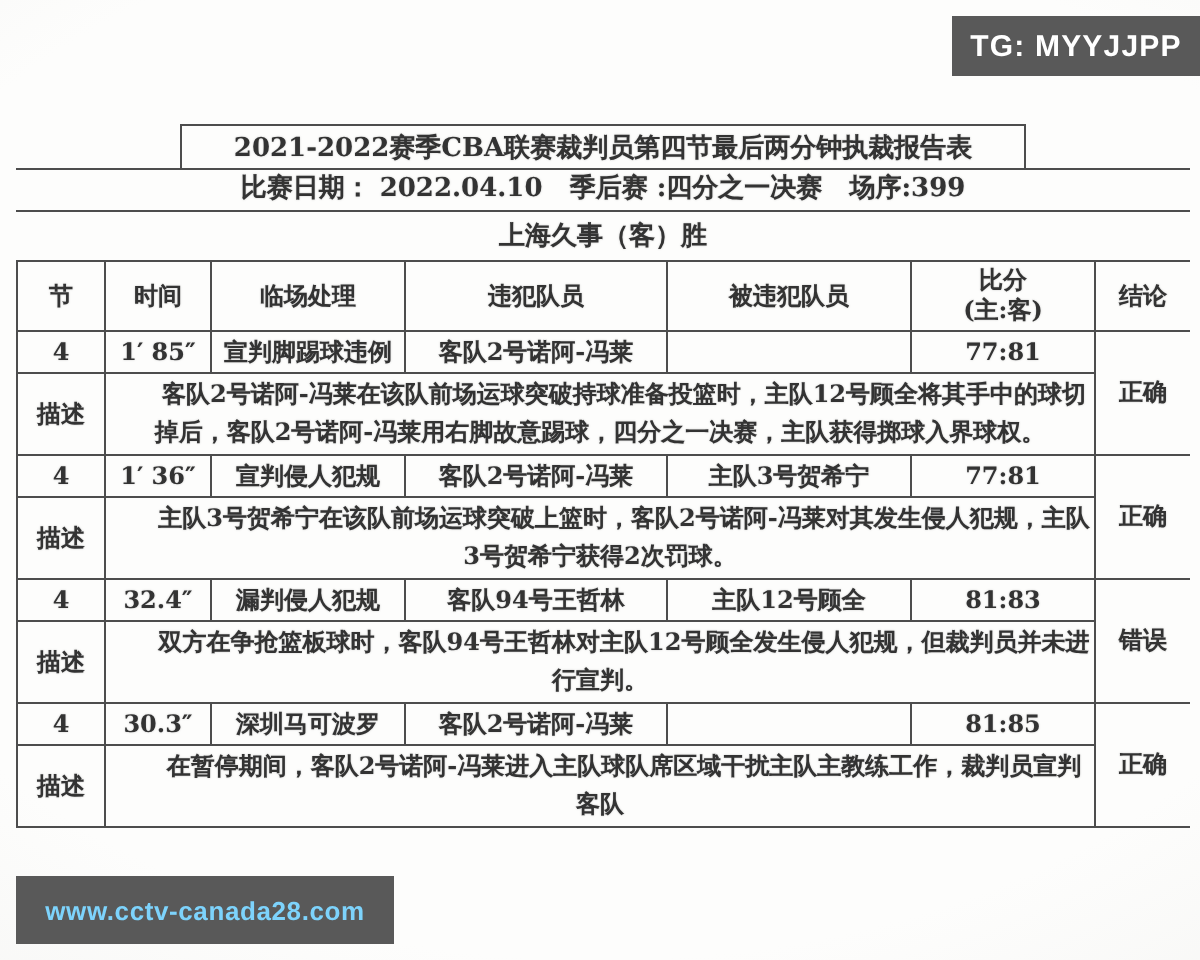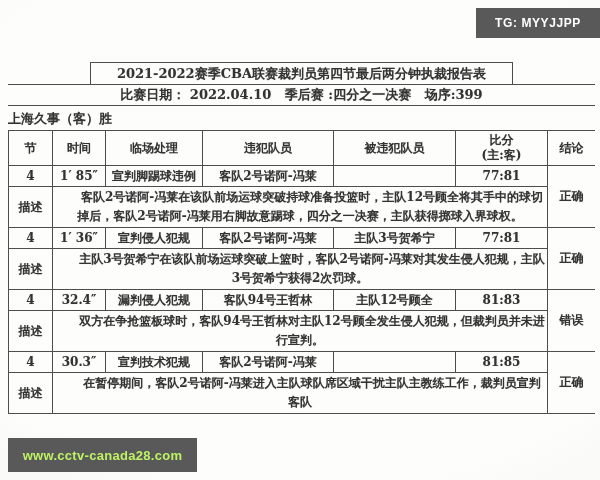--- a/index.html
+++ b/index.html
@@ -6,25 +6,25 @@
   .screen{
     position:relative;width:600px;height:480px;overflow:hidden;
     background:radial-gradient(ellipse 130% 110% at 50% 45%, #fdfdfc 50%, #f4f4f2 78%, #e9e9e7 100%);
     font-family:"DejaVu Serif","Liberation Serif",serif;
     color:#333;
   }
   
   .tg-box{
     position:absolute;top:8px;right:0;width:124px;height:30px;
     background:#595959;color:#fff;display:flex;align-items:center;justify-content:center;
-    font-family:"Liberation Sans",sans-serif;font-weight:bold;font-size:12px;letter-spacing:.6px;
+    font-family:"Liberation Sans",sans-serif;font-weight:bold;font-size:15px;letter-spacing:.6px;
   }
   .site-box{
     position:absolute;left:8px;top:438px;width:189px;height:34px;
-    background:#595959;color:#bef264;display:flex;align-items:center;justify-content:center;
+    background:#595959;color:#7dd3fc;display:flex;align-items:center;justify-content:center;
     font-family:"Liberation Sans",sans-serif;font-weight:bold;font-size:13px;letter-spacing:.3px;
   }
   
   .doc{
     position:absolute;left:8px;top:62px;width:587px;height:356px;overflow:hidden;
     font-weight:700;
     text-shadow:0 0 1px rgba(90,90,90,.35);
   }
   .title-row{
     display:flex;justify-content:center;align-items:flex-end;
@@ -32,21 +32,21 @@
   }
   .title-box{
     display:inline-block;border:1px solid #4d4d4d;border-bottom:none;
     padding:2px 26px 1px;font-size:13px;white-space:nowrap;
   }
   .meta-row{
     border-bottom:1px solid #4d4d4d;text-align:center;
     height:20px;line-height:20px;font-size:13px;white-space:pre;
   }
   .winner-row{
-    text-align:left;height:24px;line-height:25px;font-size:13px;
+    text-align:center;height:24px;line-height:25px;font-size:13px;
   }
   table.report{
     width:587px;border-collapse:collapse;table-layout:fixed;
   }
   table.report td,table.report th{
     border:1px solid #4d4d4d;font-size:12px;font-weight:700;
     text-align:center;vertical-align:middle;padding:1px 2px;color:#333;
   }
   th.hdr{height:32px;}
   .score-hdr div{line-height:15px;}
@@ -147,21 +147,21 @@
       <tr>
         <td>描述</td>
         <td class="desc-cell" colspan="5">
           <p>双方在争抢篮板球时，客队94号王哲林对主队12号顾全发生侵人犯规，但裁判员并未进行宣判。</p>
         </td>
       </tr>
 
       <tr class="ev">
         <td>4</td>
         <td>30.3″</td>
-        <td>宣判技术犯规</td>
+        <td>深圳马可波罗</td>
         <td>客队2号诺阿-冯莱</td>
         <td></td>
         <td>81:85</td>
         <td class="concl" rowspan="2">正确</td>
       </tr>
       <tr>
         <td>描述</td>
         <td class="desc-cell" colspan="5">
           <p>在暂停期间，客队2号诺阿-冯莱进入主队球队席区域干扰主队主教练工作，裁判员宣判客队</p>
         </td>

